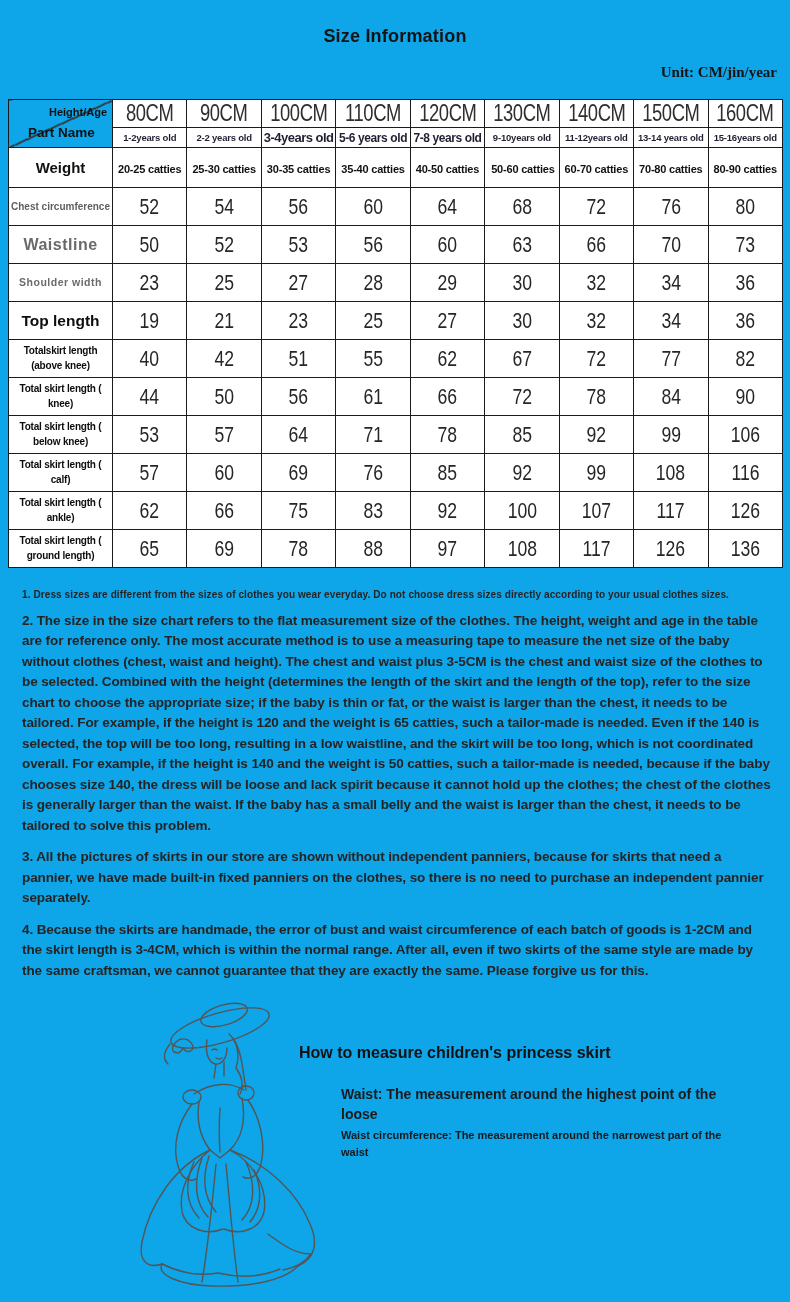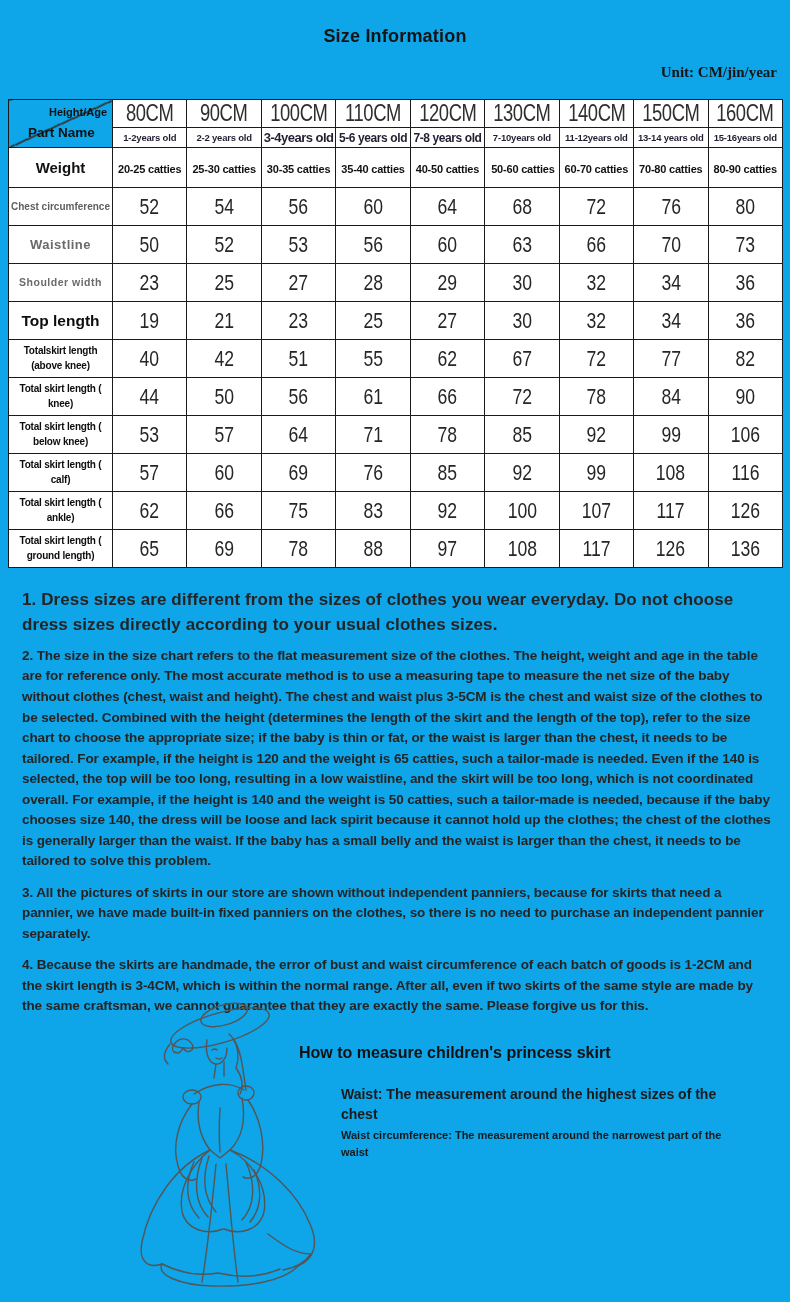--- a/index.html
+++ b/index.html
@@ -19,42 +19,42 @@
   .h-cell .cond{font-size:23px;font-weight:400;color:#2e2e2e;letter-spacing:-.5px;}
   .cond{display:inline-block;transform:scaleX(.8);white-space:nowrap;}
   .a-cell{height:19px;font-weight:bold;color:#241d31;font-size:9.5px;letter-spacing:-.2px;white-space:nowrap;}
   .a-cell.a2{font-size:13px;letter-spacing:-.5px;}
   .a-cell.a3,.a-cell.a4{font-size:12px;letter-spacing:-.4px;}
   tbody tr{height:38px;}
   tr.row-weight{height:40px;}
   tbody th.lab{padding:0 2px;}
   tr.row-weight th.lab{font-size:15px;font-weight:bold;color:#111;}
   tr.row-chest th.lab{font-size:10px;color:#5f5f5f;font-weight:bold;line-height:1.6;}
-  tr.row-waistline th.lab{font-size:13px;color:#6a6a6a;font-weight:bold;letter-spacing:.5px;}
+  tr.row-waistline th.lab{font-size:16px;color:#6a6a6a;font-weight:bold;letter-spacing:.5px;}
   tr.row-shoulder th.lab{font-size:10.5px;color:#6a6a6a;font-weight:bold;line-height:1.55;letter-spacing:.5px;}
   tr.row-toplen th.lab{font-size:15.5px;font-weight:bold;color:#0d0d0d;}
   tr.row-skirt th.lab{font-size:10px;font-weight:bold;color:#0d0d0d;line-height:1.45;letter-spacing:-.2px;}
   .num{font-size:22px;font-weight:400;color:#262626;}
   .wval{font-size:11px;font-weight:bold;color:#111;line-height:1.35;white-space:nowrap;letter-spacing:-.2px;display:inline-block;}
   tr.row-weight td:nth-child(3) .wval,
   tr.row-weight td:nth-child(7) .wval{white-space:normal;}
   tr.row-weight td:nth-child(7){text-align:left;padding-left:6px;}
 
   
   th.corner{position:relative;
     background:linear-gradient(to bottom right,
       transparent calc(50% - .9px), #333 calc(50% - .9px),
       #333 calc(50% + .9px), transparent calc(50% + .9px)) !important;}
   th.corner .c-top{position:absolute;top:6px;right:5px;font-size:11px;font-weight:bold;color:#111;}
   th.corner .c-bottom{position:absolute;bottom:7px;left:4px;font-size:13.5px;font-weight:bold;color:#111;margin-left:15px;}
 
   
   .notes{position:absolute;top:588px;left:22px;width:752px;}
   .note{margin:0;font-weight:bold;color:#242424;}
-  .note.sm{font-size:17px;line-height:1.47;margin-bottom:8px;letter-spacing:.1px;}
+  .note.sm{font-size:10px;line-height:1.47;margin-bottom:8px;letter-spacing:.1px;}
   .note.lg{font-size:13.5px;line-height:1.52;margin-bottom:11px;letter-spacing:-.1px;}
 
   
   .m-svg{position:absolute;left:128px;top:998px;width:200px;height:300px;}
   .m-head{position:absolute;left:287px;top:1044px;font-size:16px;font-weight:bold;color:#111;margin-left:12px;}
   .m-waist{position:absolute;left:341px;top:1084px;width:382px;font-size:14px;font-weight:bold;color:#1a1a1a;line-height:1.45;margin:0;}
   .m-waistc{position:absolute;left:341px;top:1127px;width:400px;font-size:11px;font-weight:bold;color:#1a1a1a;line-height:1.5;margin:0;}
   .m-hips{position:absolute;left:341px;top:1160px;width:318px;font-size:14px;font-weight:bold;color:#1a1a1a;line-height:1.45;margin:0;}
   .sketch{stroke:#555;stroke-width:1.4;fill:none;stroke-linecap:round;stroke-linejoin:round;}
 </style>
@@ -94,21 +94,21 @@
           <th class="h-cell"><span class="cond">140CM</span></th>
           <th class="h-cell"><span class="cond">150CM</span></th>
           <th class="h-cell"><span class="cond">160CM</span></th>
         </tr>
       <tr id="age-row">
           <th class="a-cell a0">1-2years old</th>
           <th class="a-cell a1">2-2 years old</th>
           <th class="a-cell a2">3-4years old</th>
           <th class="a-cell a3">5-6 years old</th>
           <th class="a-cell a4">7-8 years old</th>
-          <th class="a-cell a5">7-10years old</th>
+          <th class="a-cell a5">9-10years old</th>
           <th class="a-cell a6">11-12years old</th>
           <th class="a-cell a7">13-14 years old</th>
           <th class="a-cell a8">15-16years old</th>
         </tr>
     </thead>
     <tbody id="size-tbody">
         <tr class="row-weight">
           <th class="lab">Weight</th>
           <td><span class="wval">20-25 catties</span></td>
           <td><span class="wval">25-30 catties</span></td>
@@ -287,16 +287,16 @@
       <path d="M126 172 C 135 192, 133 211, 122 224"></path>
       <path d="M118 164 C 128 186, 127 208, 114 222"></path>
       <path d="M88 166 C 84 208, 80 248, 74 284"></path>
       <path d="M98 166 C 102 208, 105 248, 110 284"></path>
       <path d="M34 266 Q 62 280, 90 275 Q 124 283, 152 271"></path>
       <path d="M140 236 C 156 248, 168 256, 183 256 C 176 266, 166 270, 155 272"></path>
     </g>
   </svg>
 
   <div class="m-head">How to measure children's princess skirt</div>
-  <p class="m-waist">Waist: The measurement around the highest sizes of the chest</p>
+  <p class="m-waist">Waist: The measurement around the highest point of the loose</p>
   <p class="m-waistc">Waist circumference: The measurement around the narrowest part of the waist</p>
 
 </div>
 
 </body></html>

